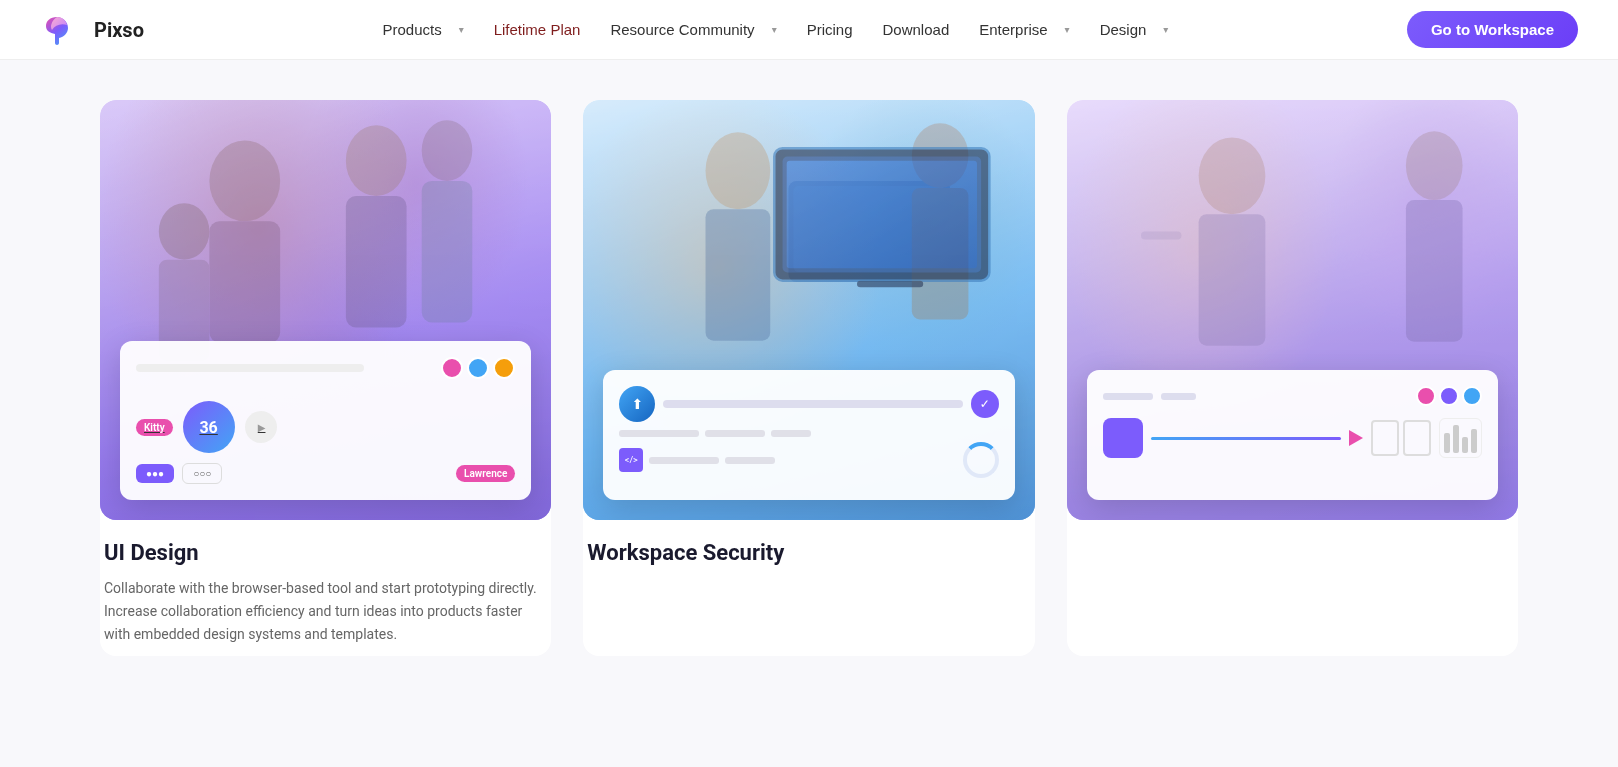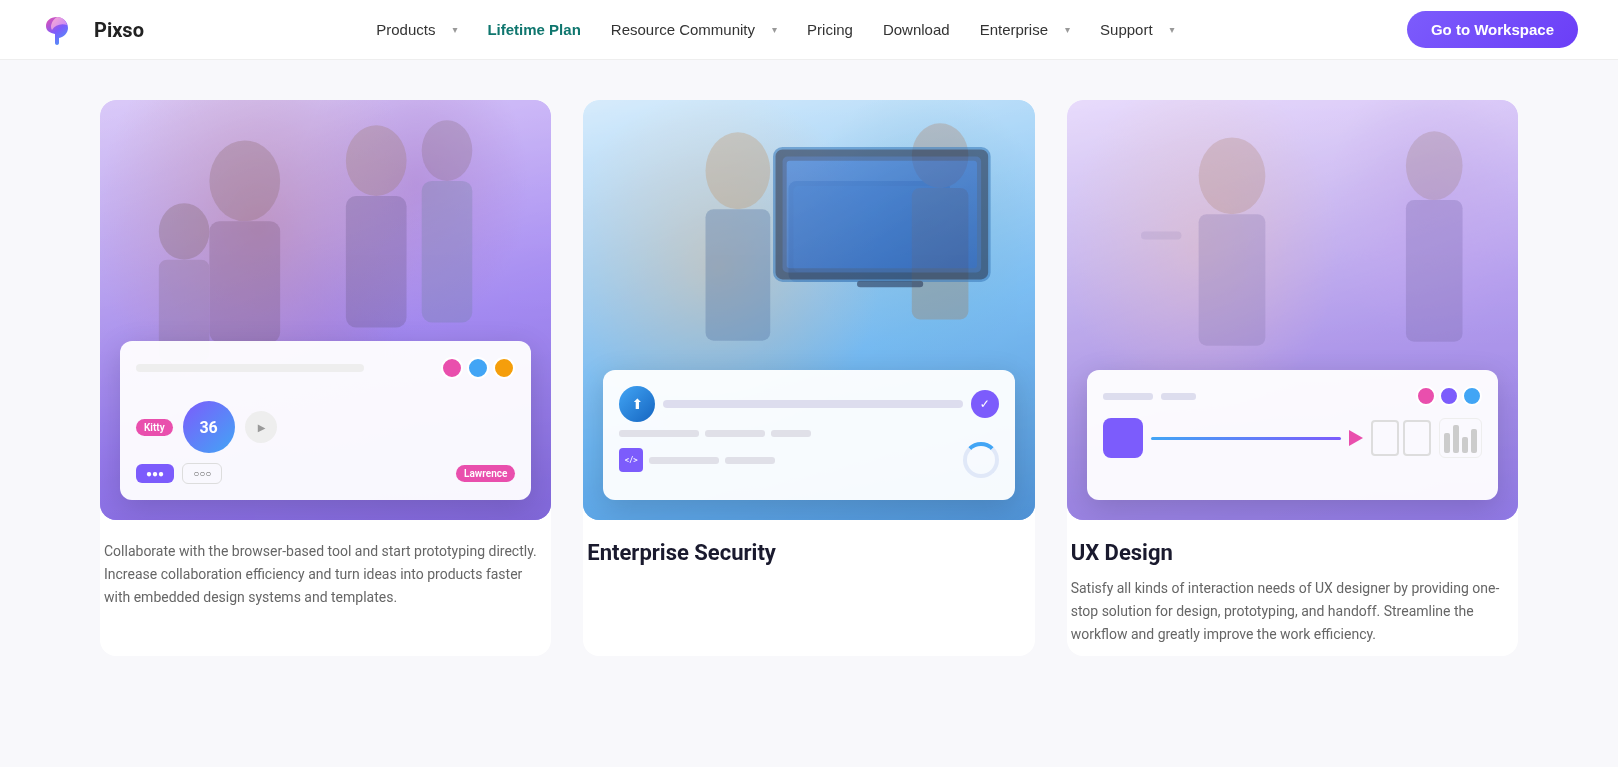--- a/index.html
+++ b/index.html
@@ -13,21 +13,21 @@
     }
     .nav-logo { display: flex; align-items: center; gap: 20px; cursor: pointer; }
     .nav-logo-icon { width: 34px; height: 34px; }
     .nav-logo-text { font-size: 20px; font-weight: 700; color: #222; }
     .nav-links { display: flex; align-items: center; gap: 6px; }
     .nav-link {
       padding: 6px 12px; font-size: 15px; color: #333; cursor: pointer;
       border: none; background: none; display: flex; align-items: center; gap: 17px;
       white-space: nowrap;
     }
-    .nav-link.active { color: #0f766e; font-weight: 700; }
+    .nav-link.active { color: #7f1d1d; font-weight: 400; }
     .nav-link .chevron { font-size: 10px; color: #999; }
     .nav-cta {
       background: linear-gradient(135deg, #7c5cfc, #6b3ef7);
       color: #fff; border: none; border-radius: 24px;
       padding: 10px 24px; font-size: 15px; font-weight: 600;
       cursor: pointer; white-space: nowrap;
     }
 
     
     .page-content {
@@ -108,21 +108,21 @@
       height: 8px; background: #eee; border-radius: 4px; margin-bottom: 12px; width: 60%;
     }
     .mockup-1-avatars {
       display: flex; gap: 4px; justify-content: flex-end; margin-bottom: 12px;
     }
     .avatar-circle {
       width: 22px; height: 22px; border-radius: 50%;
       border: 2px solid #fff;
     }
     .mockup-1-content {
-      display: flex; gap: 10px; align-items: center;
+      display: flex; gap: 10px; align-items: center; text-decoration: underline;
     }
     .bubble-kitty {
       background: #e94fad; color: #fff; font-size: 10px; font-weight: 600;
       padding: 3px 8px; border-radius: 10px; white-space: nowrap;
     }
     .circle-36 {
       width: 52px; height: 52px; border-radius: 50%;
       background: linear-gradient(135deg, #7c5cfc, #42a5f5);
       display: flex; align-items: center; justify-content: center;
       color: #fff; font-size: 16px; font-weight: 700;
@@ -260,21 +260,21 @@
       <span>Pricing</span>
     </button>
     <button class="nav-link">
       <span>Download</span>
     </button>
     <button class="nav-link">
       <span>Enterprise</span>
       <span class="chevron">▾</span>
     </button>
     <button class="nav-link">
-      <span>Support</span>
+      <span>Design</span>
       <span class="chevron">▾</span>
     </button>
   </div>
 
   <button class="nav-cta">Go to Workspace</button>
 </nav>
 
 <main class="page-content">
   <div class="cards-grid">
 
@@ -309,20 +309,21 @@
             <div style="flex:1"></div>
           </div>
           <div class="mockup-1-bottom">
             <div class="btn-blue-small">●●●</div>
             <div class="btn-outline-small">○○○</div>
             <div class="bubble-lawrence">Lawrence</div>
           </div>
         </div>
       </div>
       <div class="card-text">
+        <h3 class="card-title">UI Design</h3>
         <p class="card-desc">Collaborate with the browser-based tool and start prototyping directly. Increase collaboration efficiency and turn ideas into products faster with embedded design systems and templates.</p>
       </div>
     </div>
 
     <div class="card">
       <div class="card-image card-image-2">
         <div class="photo-bg photo-bg-2"></div>
 
         <svg style="position:absolute;top:0;left:0;width:100%;height:65%;opacity:0.35" viewBox="0 0 400 270">
           <ellipse cx="130" cy="70" rx="32" ry="38" fill="#c09870"></ellipse>
@@ -363,21 +364,21 @@
               <div class="bar-sm" style="width:70px"></div>
               <div class="bar-sm" style="width:50px"></div>
               <div style="margin-left:auto">
                 <div class="arc-loader"></div>
               </div>
             </div>
           </div>
         </div>
       </div>
       <div class="card-text">
-        <h3 class="card-title">Enterprise Security</h3>
+        <h3 class="card-title">Workspace Security</h3>
       </div>
     </div>
 
     <div class="card">
       <div class="card-image card-image-3">
         <div class="photo-bg photo-bg-3"></div>
 
         <svg style="position:absolute;top:0;left:0;width:100%;height:65%;opacity:0.3" viewBox="0 0 400 270">
           <ellipse cx="140" cy="75" rx="33" ry="38" fill="#b08878"></ellipse>
           <rect x="107" y="113" width="66" height="130" rx="8" fill="#8878b0"></rect>
@@ -406,20 +407,16 @@
             </div>
             <div class="flow-chart">
               <div class="bar-chart-bar" style="height:20px"></div>
               <div class="bar-chart-bar" style="height:28px"></div>
               <div class="bar-chart-bar" style="height:16px"></div>
               <div class="bar-chart-bar" style="height:24px"></div>
             </div>
           </div>
         </div>
       </div>
-      <div class="card-text">
-        <h3 class="card-title">UX Design</h3>
-        <p class="card-desc">Satisfy all kinds of interaction needs of UX designer by providing one-stop solution for design, prototyping, and handoff. Streamline the workflow and greatly improve the work efficiency.</p>
-      </div>
     </div>
 
   </div>
 </main>
 
 </body></html>

